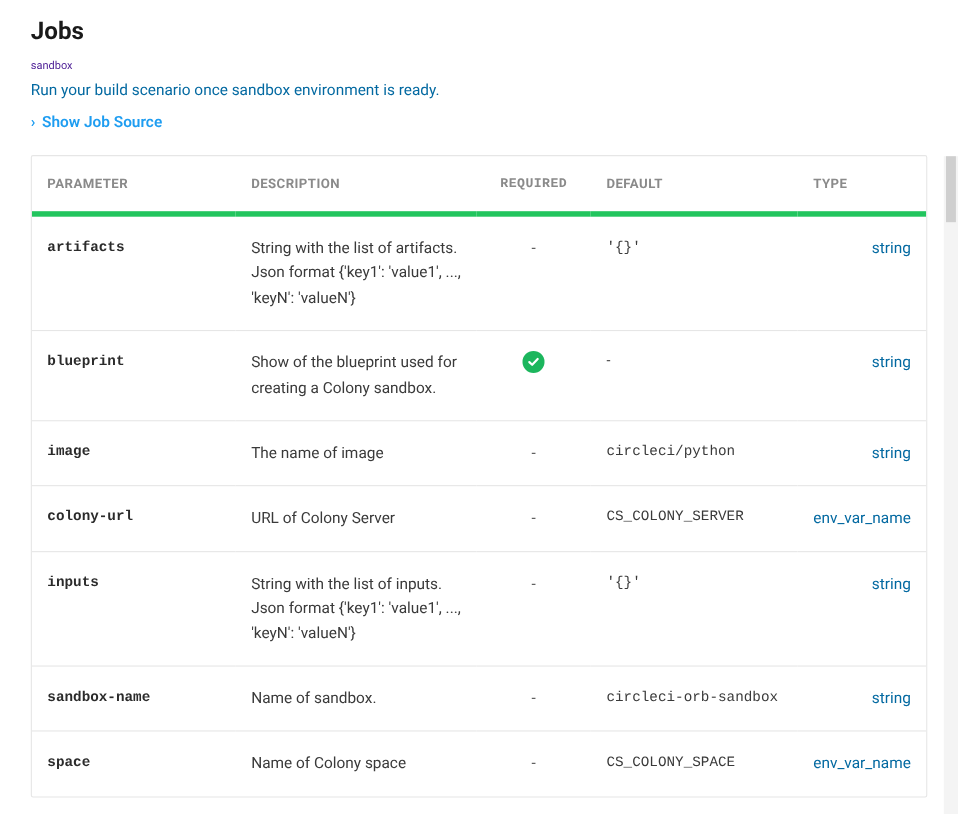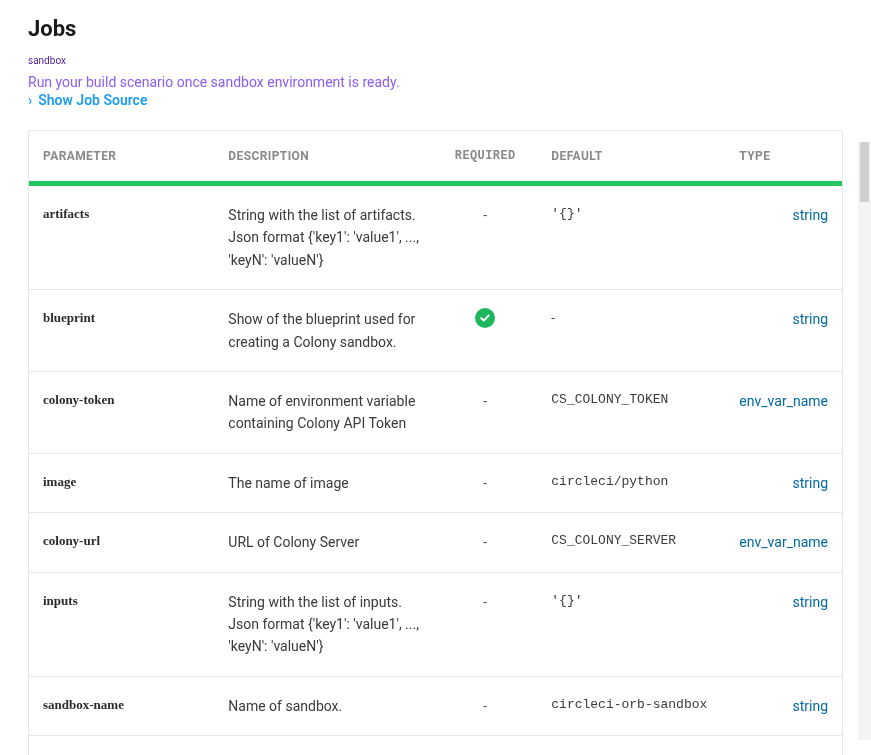--- a/index.html
+++ b/index.html
@@ -20,21 +20,22 @@
     margin-bottom: 14px;
   }
   h2.section-title {
     font-size: 10px;
     font-weight: 400;
     color: #4c1d95;
     margin-bottom: 8px;
   }
   .section-desc {
     font-size: 14px;
-    color: #8b5cf6;
+    color: #0369a1;
+    margin-bottom: 10px;
   }
   .show-source {
     display: inline-flex;
     align-items: center;
     gap: 6px;
     font-size: 14px;
     font-weight: 600;
     color: #1e9df1;
     cursor: pointer;
     margin-bottom: 22px;
@@ -68,21 +69,21 @@
   tbody td {
     font-size: 14px;
     color: #3a3a3a;
     padding: 18px 14px;
     border-bottom: 1px solid #e6e6e6;
     vertical-align: top;
     line-height: 1.6;
   }
   tbody tr:last-child td { border-bottom: none; }
   td.col-param {
-    font-family: Liberation Serif, serif;
+    font-family: Liberation Mono, monospace;
     font-size: 13px;
     font-weight: 700;
     color: #2b2b2b;
     width: 190px;
     margin-top: 20px;
   }
   td.col-desc {
     width: 225px;
     color: #3a3a3a;
   }
@@ -169,27 +170,20 @@
             <td class="col-desc">Show of the blueprint used for creating a Colony sandbox.</td>
             <td class="col-required"><span class="check-badge">
                 <svg width="12" height="12" viewBox="0 0 12 12">
                   <path d="M2.2 6.2 L4.8 8.6 L9.8 3.4" stroke="#fff" stroke-width="2" fill="none" stroke-linecap="round" stroke-linejoin="round"></path>
                 </svg>
               </span></td>
             <td class="col-default dash" style="font-family: inherit;">-</td>
             <td class="col-type">string</td>
           </tr>
           <tr>
-            <td class="col-param">colony-token</td>
-            <td class="col-desc">Name of environment variable containing Colony API Token</td>
-            <td class="col-required">-</td>
-            <td class="col-default">CS_COLONY_TOKEN</td>
-            <td class="col-type">env_var_name</td>
-          </tr>
-          <tr>
             <td class="col-param">image</td>
             <td class="col-desc">The name of image</td>
             <td class="col-required">-</td>
             <td class="col-default">circleci/python</td>
             <td class="col-type">string</td>
           </tr>
           <tr>
             <td class="col-param">colony-url</td>
             <td class="col-desc">URL of Colony Server</td>
             <td class="col-required">-</td>

